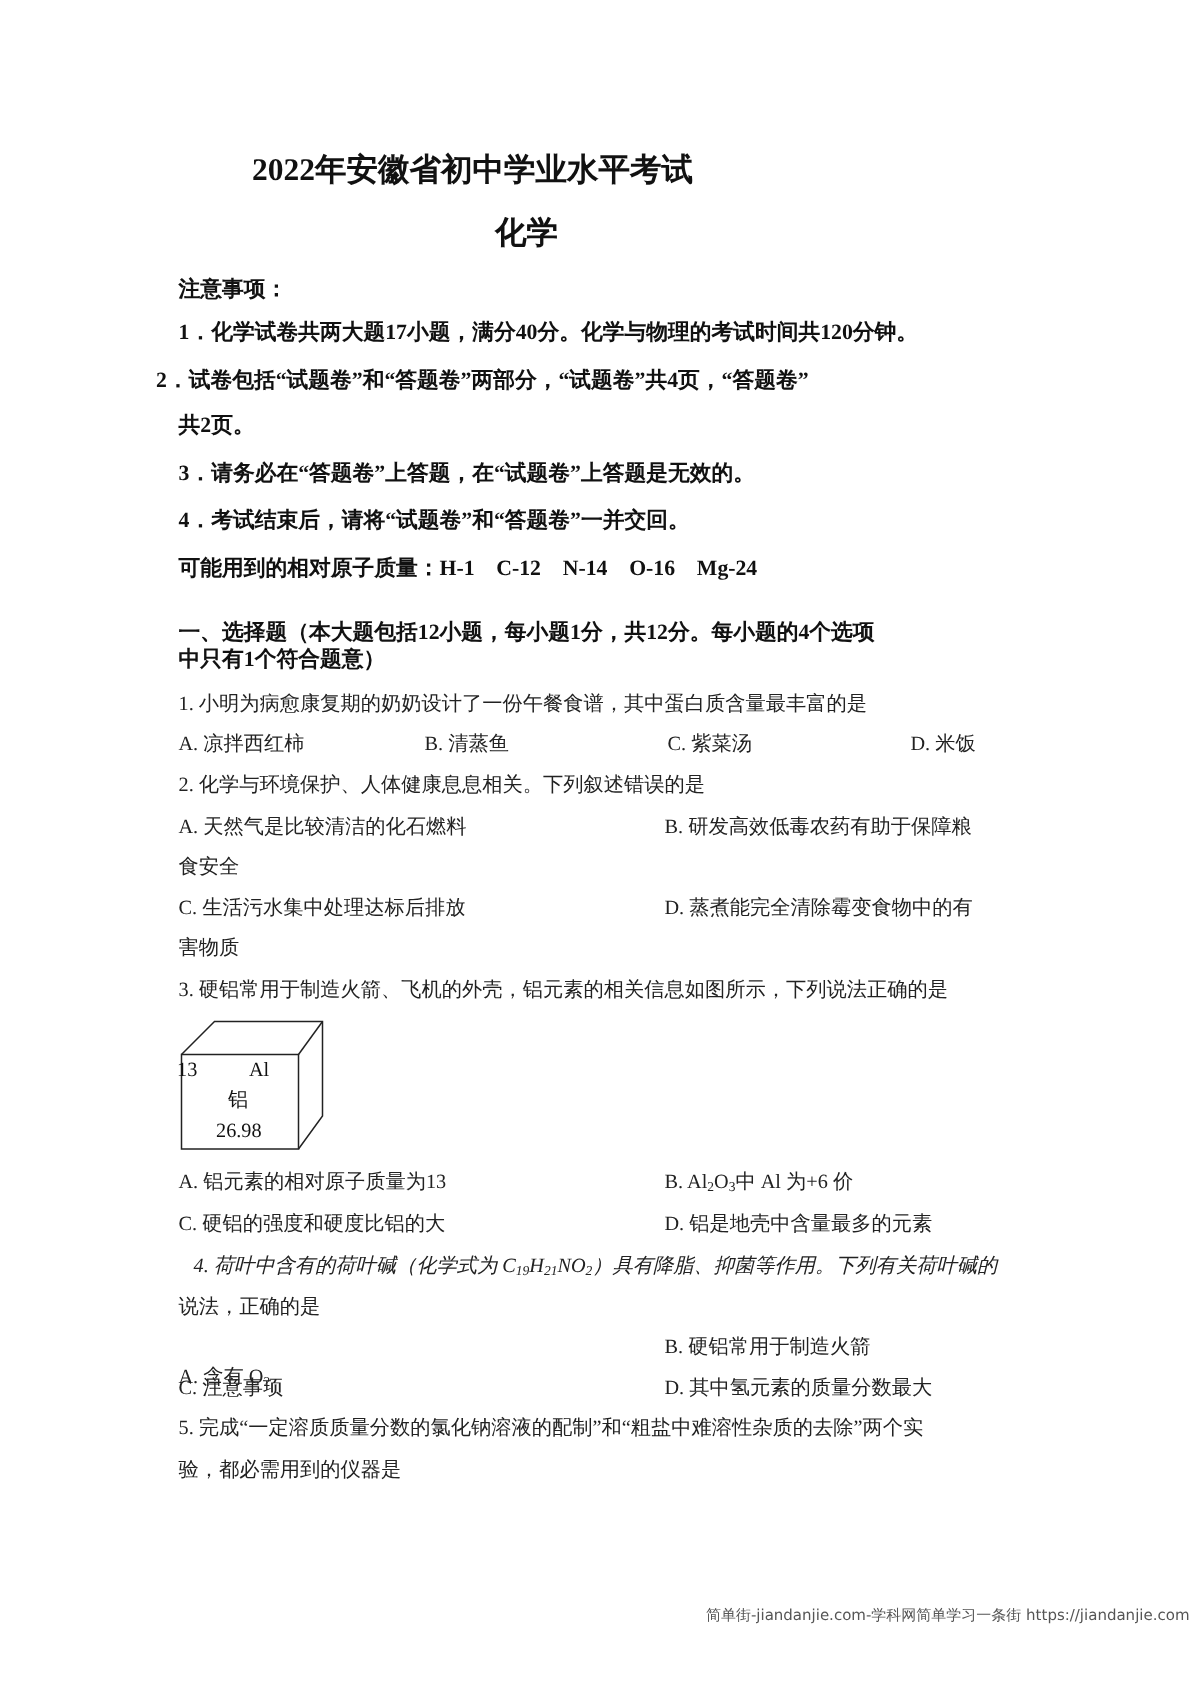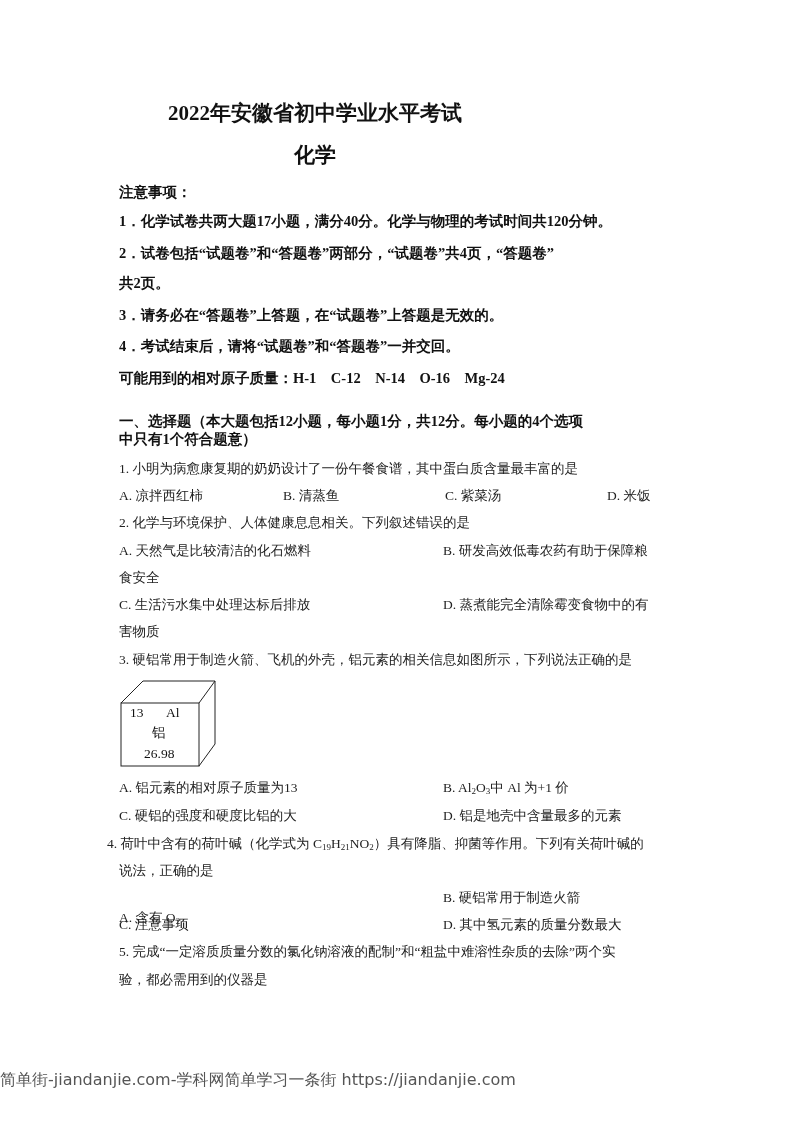--- a/index.html
+++ b/index.html
@@ -1,41 +1,41 @@
 <!DOCTYPE html>
 <html><head>
 <meta charset="utf-8">
 <style>
   html, body { margin: 0; padding: 0; background: #ffffff; }
   body { width: 793px; height: 1122px; position: relative; overflow: hidden;
          font-family: "Liberation Serif", "DejaVu Serif", serif; color: #111; }
   .abs { position: absolute; white-space: nowrap; }
   .title { left: 0; width: 630px; text-align: center; font-weight: bold; }
   .t1 { top: 99px; font-size: 21px; }
-  .t2 { top: 141px; font-size: 21px; }
+  .t2 { top: 141px; font-size: 21px; padding-left: 36px; }
   .bold { font-weight: bold; font-size: 14.5px; }
   .norm { font-size: 13.5px; color: #222; }
-  .footer { left: 0; width: 793px; text-align: left; top: 1070px; font-size: 16px;
+  .footer { left: 0; width: 793px; text-align: right; top: 1070px; font-size: 10px;
             color: #555; font-family: "DejaVu Sans", "Liberation Sans", sans-serif; }
   sub { font-size: 9px; vertical-align: -2px; }
   .box-wrap { left: 118px; top: 678px; width: 100px; height: 90px; }
   .box-wrap svg { position: absolute; left: 0; top: 0; }
   .cell { position: absolute; font-size: 13.5px; color: #111; }
 </style>
 </head>
 <body>
 
 <div>
 
   <div class="abs title t1">2022年安徽省初中学业水平考试</div>
   <div class="abs title t2">化学</div>
 
   <div class="abs bold" style="left:119px; top:183px;">注意事项：</div>
   <div class="abs bold" style="left:119px; top:212px;">1．化学试卷共两大题17小题，满分40分。化学与物理的考试时间共120分钟。</div>
-  <div class="abs bold" style="left:119px; top:244px;">2．试卷包括“试题卷”和“答题卷”两部分，“试题卷”共4页，“答题卷”</div>
+  <div class="abs bold" style="left:104px; top:244px;">2．试卷包括“试题卷”和“答题卷”两部分，“试题卷”共4页，“答题卷”</div>
   <div class="abs bold" style="left:119px; top:274px;">共2页。</div>
   <div class="abs bold" style="left:119px; top:306px;">3．请务必在“答题卷”上答题，在“试题卷”上答题是无效的。</div>
   <div class="abs bold" style="left:119px; top:337px;">4．考试结束后，请将“试题卷”和“答题卷”一并交回。</div>
   <div class="abs bold" style="left:119px; top:369px;">可能用到的相对原子质量：H-1　C-12　N-14　O-16　Mg-24</div>
 
   <div class="abs bold" style="left:119px; top:399px;margin-top:13px;">一、选择题（本大题包括12小题，每小题1分，共12分。每小题的4个选项</div>
   <div class="abs bold" style="left:119px; top:430px;">中只有1个符合题意）</div>
 
   <div class="abs norm" style="left:119px; top:460px;">1. 小明为病愈康复期的奶奶设计了一份午餐食谱，其中蛋白质含量最丰富的是</div>
   <div class="abs norm" style="left:119px; top:487px;">A. 凉拌西红柿</div>
@@ -52,32 +52,32 @@
   <div class="abs norm" style="left:119px; top:623px;">害物质</div>
 
   <div class="abs norm" style="left:119px; top:651px;">3. 硬铝常用于制造火箭、飞机的外壳，铝元素的相关信息如图所示，下列说法正确的是</div>
 
   <div class="abs box-wrap">
     <svg width="100" height="90" viewBox="0 0 100 90">
       <rect x="3" y="25" width="78" height="63" fill="#fff" stroke="#222" stroke-width="1"></rect>
       <polyline points="3,25 25,3 97,3 97,66 81,88" fill="none" stroke="#222" stroke-width="1"></polyline>
       <line x1="81" y1="25" x2="97" y2="3" stroke="#222" stroke-width="1"></line>
     </svg>
-    <div class="cell" style="left:12px; top:27px;">13</div>
+    <div class="cell" style="left:0; top:27px;">13</div>
     <div class="cell" style="left:48px; top:27px;">Al</div>
     <div class="cell" style="left:34px; top:46px;">铝</div>
     <div class="cell" style="left:26px; top:68px;">26.98</div>
   </div>
 
   <div class="abs norm" style="left:119px; top:779px;">A.  铝元素的相对原子质量为13</div>
-  <div class="abs norm" style="left:443px; top:779px;"><span>B.  Al</span><sub>2</sub><span>O</span><sub>3</sub><span>中 Al 为+1 价</span></div>
+  <div class="abs norm" style="left:443px; top:779px;"><span>B.  Al</span><sub>2</sub><span>O</span><sub>3</sub><span>中 Al 为+6 价</span></div>
   <div class="abs norm" style="left:119px; top:807px;">C.  硬铝的强度和硬度比铝的大</div>
   <div class="abs norm" style="left:443px; top:807px;">D.  铝是地壳中含量最多的元素</div>
 
-  <div class="abs norm" style="left:107px; top:835px;"><span>4. 荷叶中含有的荷叶碱（化学式为 C</span><sub>19</sub><span>H</span><sub>21</sub><span>NO</span><sub>2</sub><span>）具有降脂、抑菌等作用。下列有关荷叶碱的</span></div>
+  <div class="abs norm" style="left:129px; top:835px;font-style:italic;"><span>4. 荷叶中含有的荷叶碱（化学式为 C</span><sub>19</sub><span>H</span><sub>21</sub><span>NO</span><sub>2</sub><span>）具有降脂、抑菌等作用。下列有关荷叶碱的</span></div>
   <div class="abs norm" style="left:119px; top:862px;">说法，正确的是</div>
   <div class="abs norm" style="left:119px; top:889px;margin-top:20px;"><span>A.  含有 O</span><sub>2</sub></div>
   <div class="abs norm" style="left:443px; top:889px;">B.  硬铝常用于制造火箭</div>
   <div class="abs norm" style="left:119px; top:916px;">C.  注意事项</div>
   <div class="abs norm" style="left:443px; top:916px;">D.  其中氢元素的质量分数最大</div>
 
   <div class="abs norm" style="left:119px; top:943px;">5. 完成“一定溶质质量分数的氯化钠溶液的配制”和“粗盐中难溶性杂质的去除”两个实</div>
   <div class="abs norm" style="left:119px; top:971px;">验，都必需用到的仪器是</div>
 
   <div class="abs footer">简单街-jiandanjie.com-学科网简单学习一条街 https://jiandanjie.com</div>

